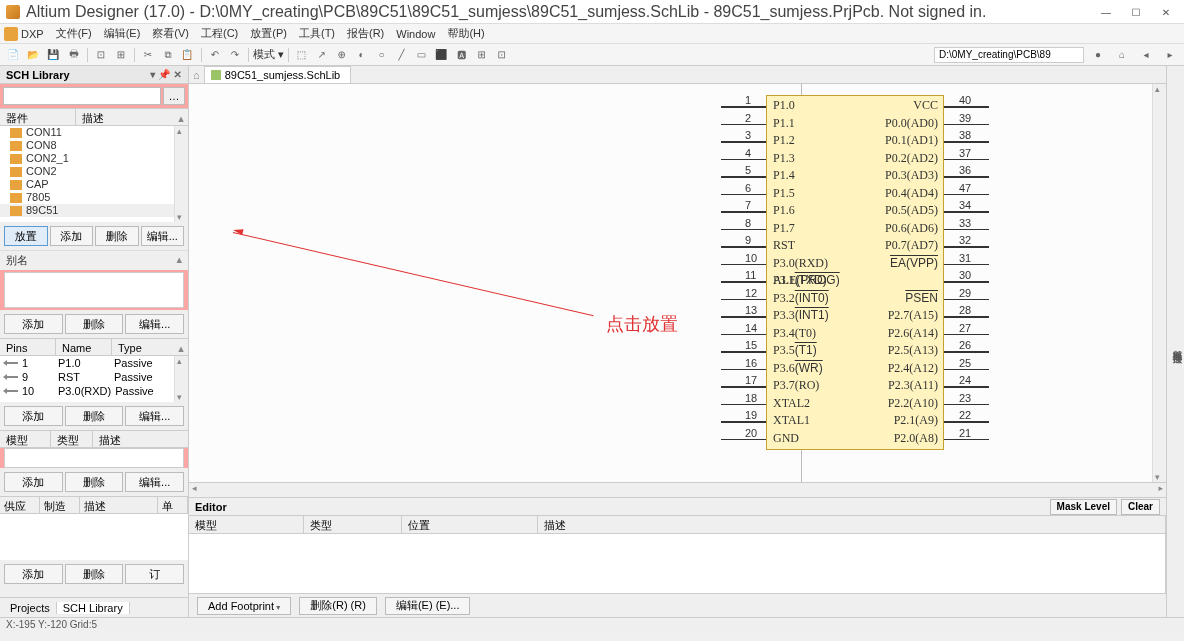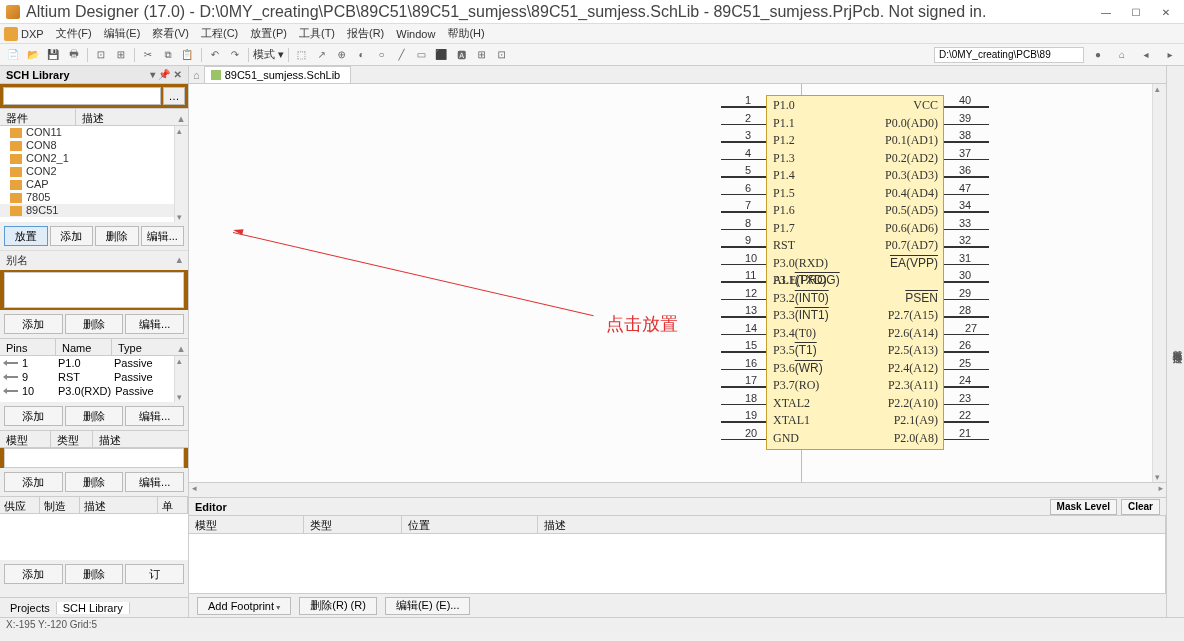--- a/index.html
+++ b/index.html
@@ -118,21 +118,21 @@
       border: 1px solid #ccc;
       padding: 0 4px;
     }
     
     .workspace {
       display: flex;
       height: 551px;
     }
     .leftpanel {
       width: 189px;
-      background: #a16207;
+      background: #fca5a5;
       border-right: 1px solid #ccc;
       display: flex;
       flex-direction: column;
     }
     .panel-header {
       height: 18px;
       background: #e8e8e8;
       border-bottom: 1px solid #ccc;
       display: flex;
       align-items: center;
@@ -762,21 +762,21 @@
           <div class="pin-wire" style="left: 223px; top: 186px; width: 45px;"></div>
           <div class="pin-num" style="left: 238px; top: 174px;">30</div>
           <div class="pin-right" style="right: 50px; left: 52px; top: 178px; position: absolute; width: 165px; text-align: left;">ALE<span class="overline">(PROG)</span></div>
           <div class="pin-wire" style="left: 223px; top: 203.5px; width: 45px;"></div>
           <div class="pin-num" style="left: 238px; top: 191.5px;">29</div>
           <div class="pin-right" style="right: 50px; left: 52px; top: 195.5px; position: absolute; width: 165px; text-align: right;"><span class="overline">PSEN</span></div>
           <div class="pin-wire" style="left: 223px; top: 221px; width: 45px;"></div>
           <div class="pin-num" style="left: 238px; top: 209px;">28</div>
           <div class="pin-right" style="right: 50px; left: 52px; top: 213px; position: absolute; width: 165px; text-align: right;">P2.7(A15)</div>
           <div class="pin-wire" style="left: 223px; top: 238.5px; width: 45px;"></div>
-          <div class="pin-num" style="left: 238px; top: 226.5px; margin-left: 6px;">27</div>
+          <div class="pin-num" style="left: 238px; top: 226.5px;">27</div>
           <div class="pin-right" style="right: 50px; left: 52px; top: 230.5px; position: absolute; width: 165px; text-align: right;">P2.6(A14)</div>
           <div class="pin-wire" style="left: 223px; top: 256px; width: 45px;"></div>
           <div class="pin-num" style="left: 238px; top: 244px;">26</div>
           <div class="pin-right" style="right: 50px; left: 52px; top: 248px; position: absolute; width: 165px; text-align: right;">P2.5(A13)</div>
           <div class="pin-wire" style="left: 223px; top: 273.5px; width: 45px;"></div>
           <div class="pin-num" style="left: 238px; top: 261.5px;">25</div>
           <div class="pin-right" style="right: 50px; left: 52px; top: 265.5px; position: absolute; width: 165px; text-align: right;">P2.4(A12)</div>
           <div class="pin-wire" style="left: 223px; top: 291px; width: 45px;"></div>
           <div class="pin-num" style="left: 238px; top: 279px;">24</div>
           <div class="pin-right" style="right: 50px; left: 52px; top: 283px; position: absolute; width: 165px; text-align: right;">P2.3(A11)</div>

